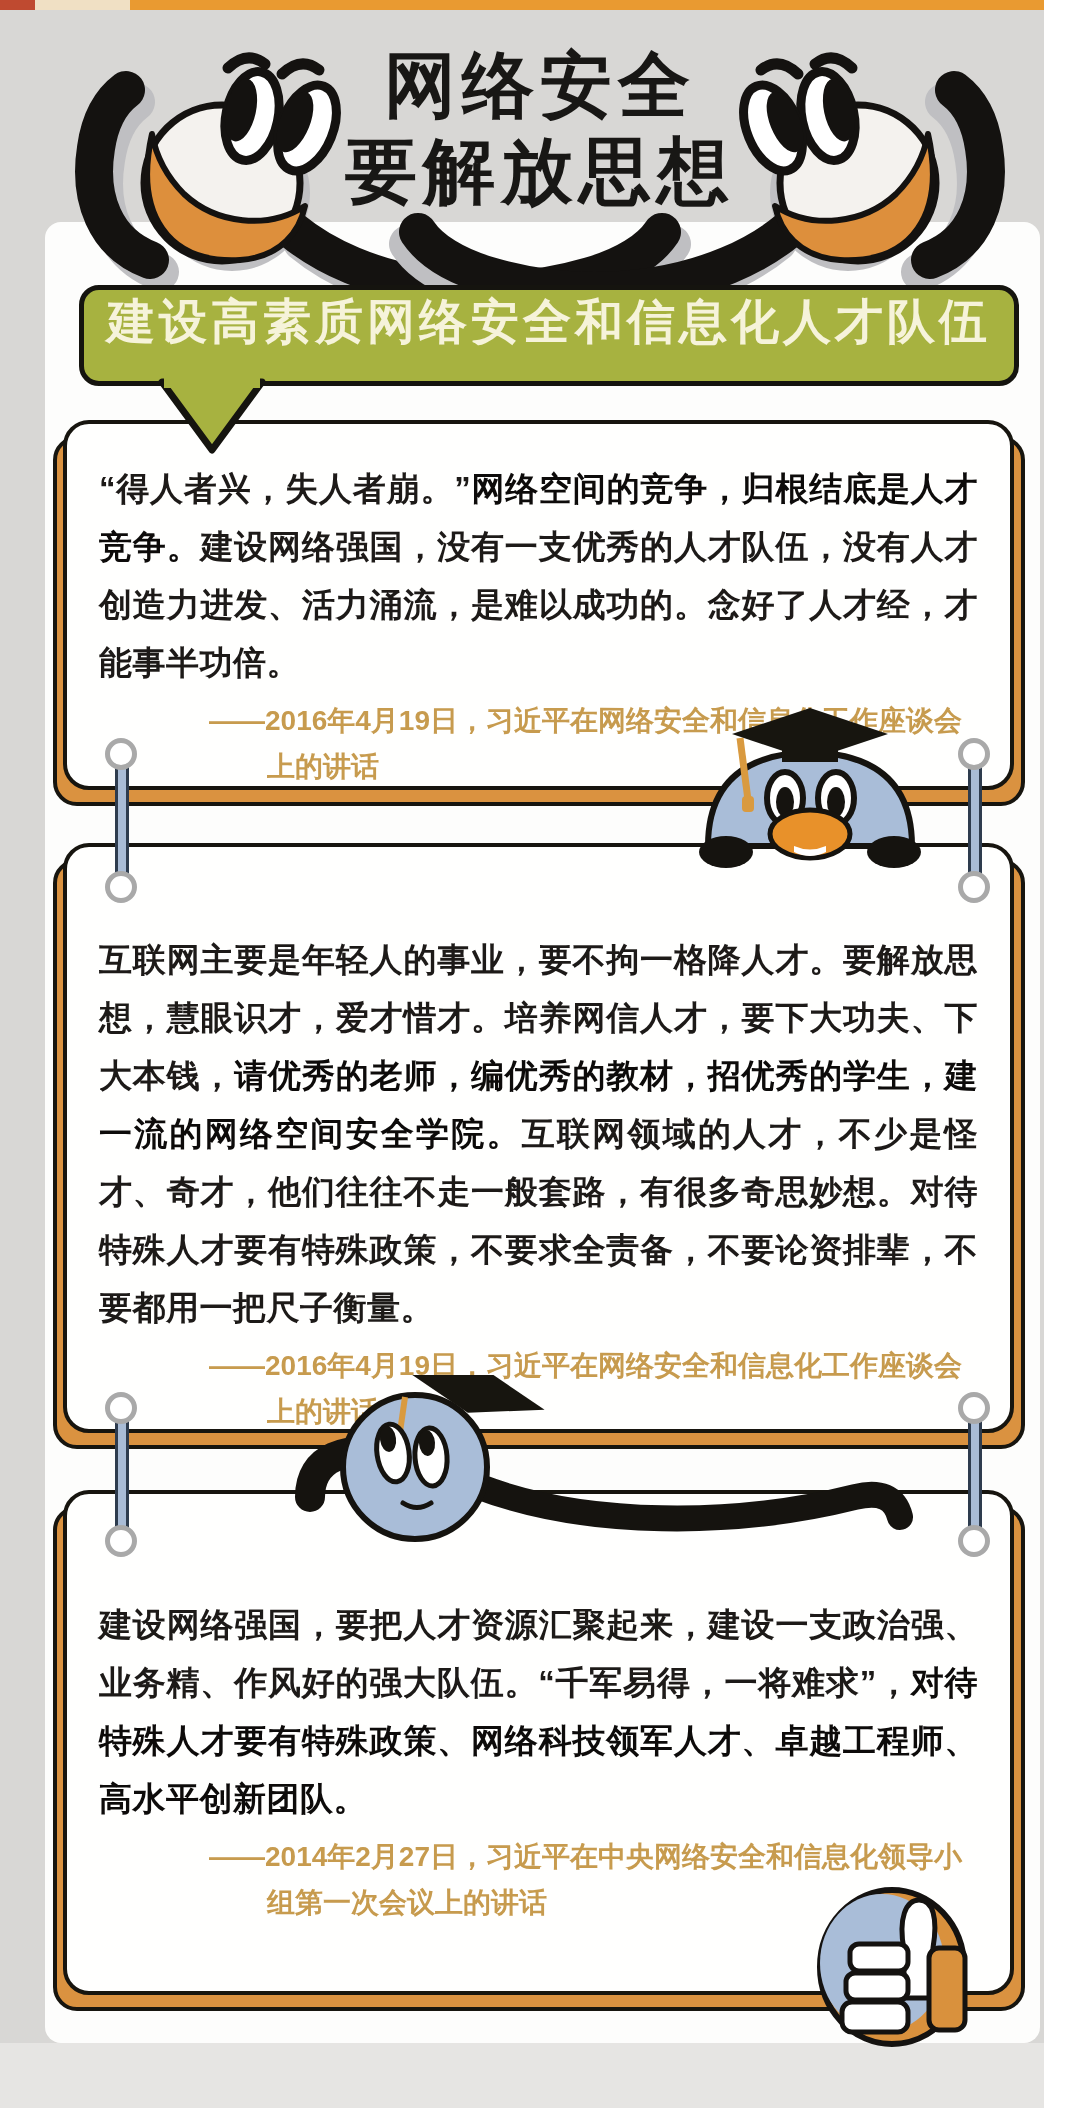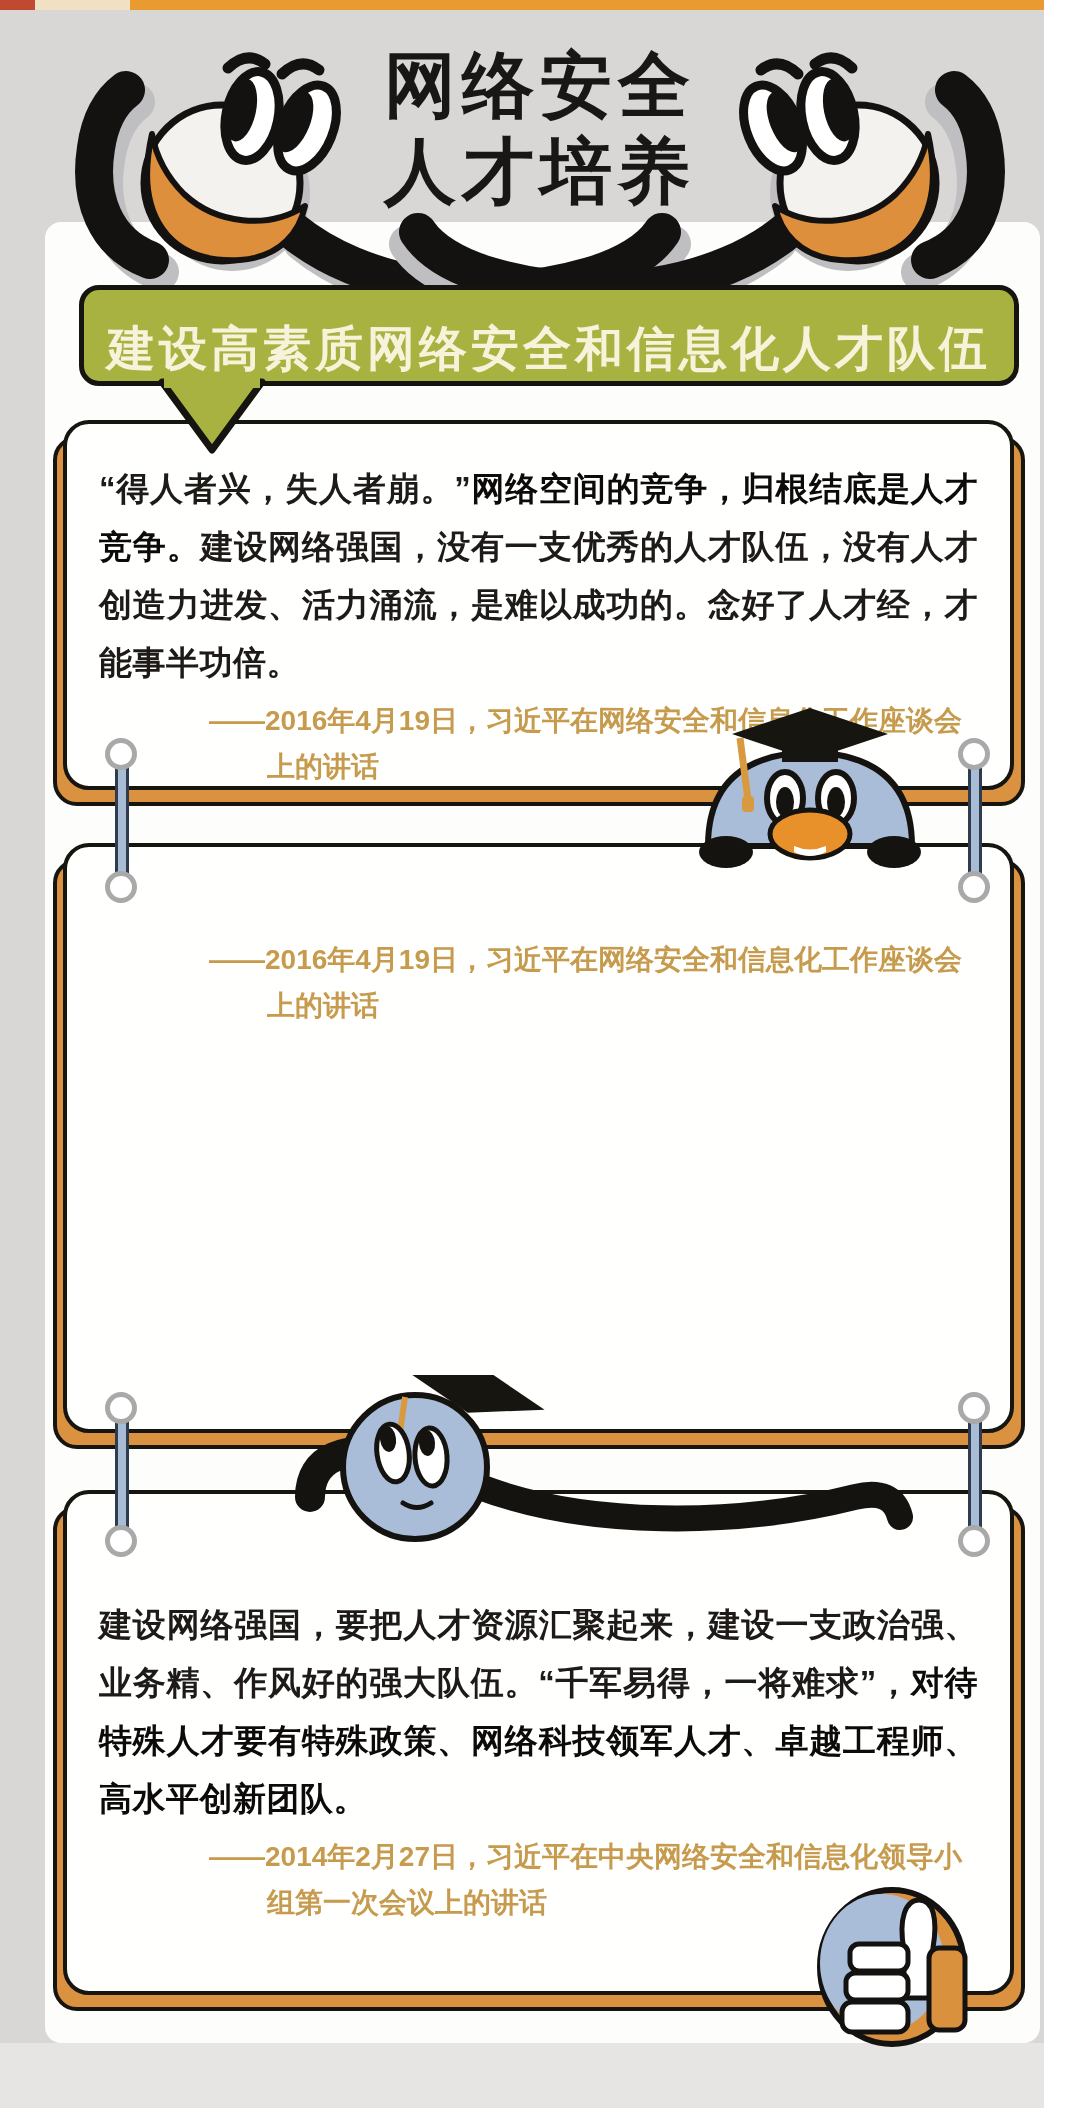--- a/index.html
+++ b/index.html
@@ -12,21 +12,21 @@
   
   .backdrop{position:absolute;left:45px;top:222px;width:995px;height:1821px;background:#fdfdfc;
             border-radius:16px;z-index:1;}
   .bottom-strip{position:absolute;left:0;top:2043px;width:1080px;height:65px;background:#e6e5e3;z-index:0;}
   
   .title{position:absolute;left:0;top:42px;width:1080px;text-align:center;z-index:3;
          font-weight:900;font-size:72px;line-height:86px;letter-spacing:6px;color:#181715;}
   
   .banner{position:absolute;left:79px;top:285px;width:940px;height:101px;background:#a7b240;
           border:5px solid #15140f;border-radius:20px;box-sizing:border-box;z-index:5;
-          display:flex;align-items:flex-end;justify-content:center;}
+          display:flex;align-items:flex-start;justify-content:center;}
   .banner span{font-weight:900;font-size:48px;letter-spacing:4px;color:#f6f3da;}
   .banner-tail{position:absolute;left:140px;top:378px;z-index:6;}
   
   .card{position:absolute;left:63px;width:951px;background:#fffffe;border:4px solid #17150f;
         border-radius:26px;box-sizing:border-box;z-index:5;padding:0 32px;}
   .card-edge{position:absolute;left:53px;width:972px;background:#da9240;border:4px solid #17150f;
              border-radius:24px;box-sizing:border-box;z-index:4;}
   .body-text{margin:0;font-size:33px;line-height:58px;color:#1d1a18;text-align:justify;
              font-weight:600;letter-spacing:0.5px;}
   .body-text .b{font-weight:900;color:#0d0b0a;}
@@ -48,21 +48,21 @@
   <div class="topbar">
     <div class="seg-red"></div>
     <div class="seg-cream"></div>
   </div>
 
   <div class="bottom-strip"></div>
   <div class="backdrop"></div>
 
   <div class="title">
     <div>网络安全</div>
-    <div>人才培养</div>
+    <div>要解放思想</div>
   </div>
 
   <svg class="svg-abs" style="left:0;top:18px;z-index:2" width="1080" height="280" viewBox="0 0 1080 280">
     <g>
       <path d="M 292 212 C 360 268 480 290 590 258 C 625 248 650 232 662 214" fill="none" stroke="#bfbfc2" stroke-width="38" stroke-linecap="round" transform="translate(10,12)"></path>
       <path d="M 150 242 C 105 225 88 180 96 130 C 100 102 110 84 126 72" fill="none" stroke="#bfbfc2" stroke-width="38" stroke-linecap="round" transform="translate(10,12)"></path>
       <circle cx="232" cy="175" r="78" fill="#bfbfc2"></circle>
       <path d="M 292 212 C 360 268 480 290 590 258 C 625 248 650 232 662 214" fill="none" stroke="#141210" stroke-width="38" stroke-linecap="round"></path>
       <path d="M 150 242 C 105 225 88 180 96 130 C 100 102 110 84 126 72" fill="none" stroke="#141210" stroke-width="38" stroke-linecap="round"></path>
       <circle cx="222" cy="165" r="78" fill="#f4f2ee" stroke="#141210" stroke-width="7"></circle>
@@ -100,20 +100,21 @@
   </svg>
 
   <div class="card-edge" style="top:436px;height:370px"></div>
   <div class="card" style="top:420px;height:370px;padding-top:36px">
     <p class="body-text"><span>“得人者兴，失人者崩。”</span><span class="b">网络空间的竞争，归根结底是人才竞争。</span><span>建设网络强国，没有一支优秀的人才队伍，没有人才创造力进发、活力涌流，是难以成功的。念好了人才经，才能事半功倍。</span></p>
     <p class="attr">——2016年4月19日，习近平在网络安全和信息化工作座谈会上的讲话</p>
   </div>
 
   <div class="card-edge" style="top:859px;height:590px"></div>
   <div class="card" style="top:843px;height:590px;padding-top:84px">
+    <p class="body-text"><span>互联网主要是年轻人的事业，要不拘一格降人才。要解放思想，慧眼识才，爱才惜才。培养网信人才，要下大功夫、下大本钱，</span><span class="b">请优秀的老师，编优秀的教材，招优秀的学生，建一流的网络空间安全学院。</span><span>互联网领域的人才，不少是怪才、奇才，他们往往不走一般套路，有很多奇思妙想。对待特殊人才要有特殊政策，不要求全责备，不要论资排辈，不要都用一把尺子衡量。</span></p>
     <p class="attr">——2016年4月19日，习近平在网络安全和信息化工作座谈会上的讲话</p>
   </div>
 
   <div class="card-edge" style="top:1506px;height:505px"></div>
   <div class="card" style="top:1490px;height:505px;padding-top:102px">
     <p class="body-text"><span>建设网络强国，要把人才资源汇聚起来，建设一支政治强、业务精、作风好的强大队伍。“千军易得，一将难求”，</span><span class="b">对待特殊人才要有特殊政策、网络科技领军人才、卓越工程师、高水平创新团队。</span></p>
     <p class="attr">——2014年2月27日，习近平在中央网络安全和信息化领导小组第一次会议上的讲话</p>
   </div>
 
   <div class="ring" style="left:105px;top:738px;height:165px">

